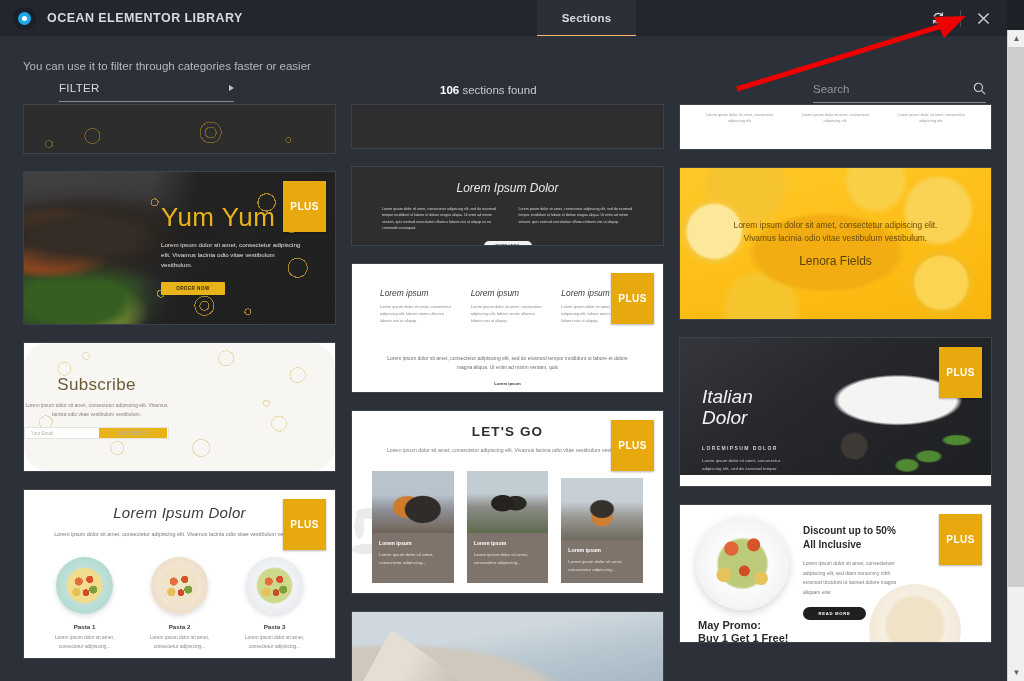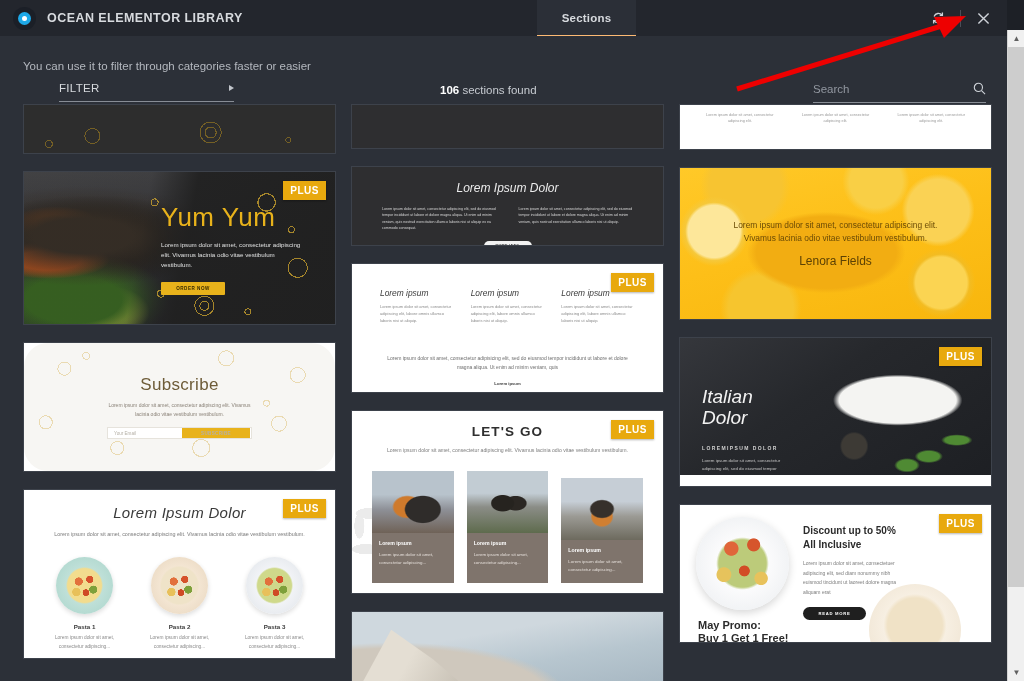--- a/index.html
+++ b/index.html
@@ -143,21 +143,21 @@
     overflow: hidden;
     position: relative;
     cursor: pointer;
     border: 1px solid #3d424b;
   }
   .plus {
     position: absolute; top: 9px; right: 9px;
     background: #e8a90e;
     color: #ffffff;
     font-size: 10px; font-weight: bold; letter-spacing: .5px;
-    padding: 4px 7px;
+    padding: 20px 7px;
     z-index: 9;
     box-shadow: 0 1px 2px rgba(0,0,0,.3);
   }
 
   
   .doodle {
     background: #2d2d2d;
     position: relative;
   }
   .doodle::before {
@@ -215,21 +215,21 @@
     display: flex; align-items: center; justify-content: center;
     color: #3a2c00; font-size: 4.6px; font-weight: bold; letter-spacing: .5px;
   }
 
   
   .subs {
     height: 128px;
     background: #f7f6f3;
     position: relative;
     display: flex; flex-direction: column;
-    align-items: center; justify-content: center; border-radius: 24px;
+    justify-content: center; border-radius: 24px;
   }
   .subs-doodles {
     position: absolute; inset: 0; opacity: .5;
     background-image:
       radial-gradient(circle at 13% 20%, transparent 6px, #dfc071 6px, #dfc071 7px, transparent 7px),
       radial-gradient(circle at 88% 25%, transparent 7px, #dfc071 7px, #dfc071 8px, transparent 8px),
       radial-gradient(circle at 20% 10%, transparent 3px, #dfc071 3px, #dfc071 4px, transparent 4px),
       radial-gradient(circle at 7% 62%, transparent 6px, #dfc071 6px, #dfc071 7px, transparent 7px),
       radial-gradient(circle at 82% 63%, transparent 7px, #dfc071 7px, #dfc071 8px, transparent 8px),
       radial-gradient(circle at 57% 82%, transparent 8px, #dfc071 8px, #dfc071 9px, transparent 9px),

